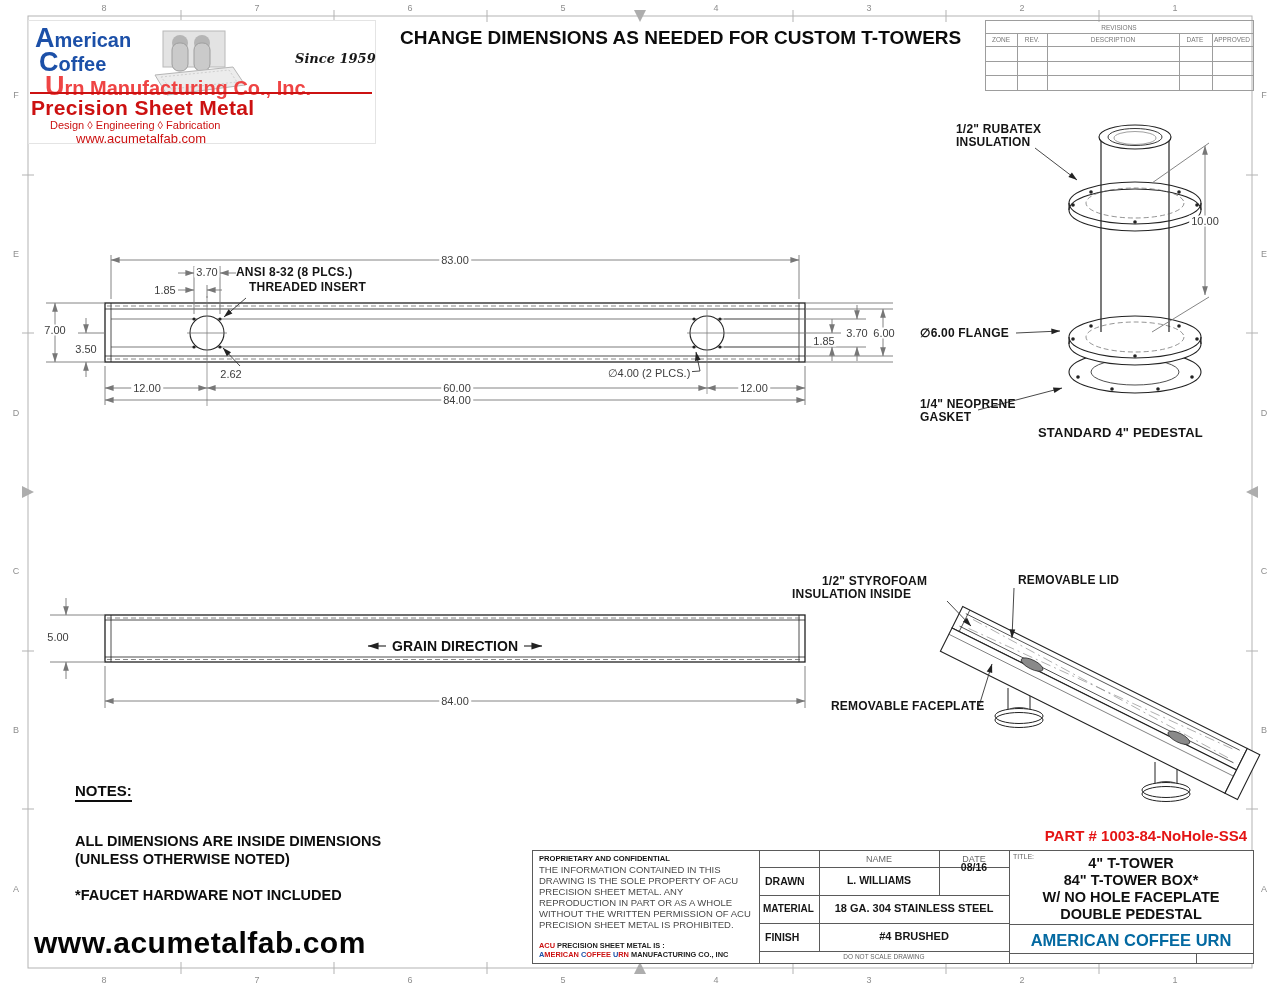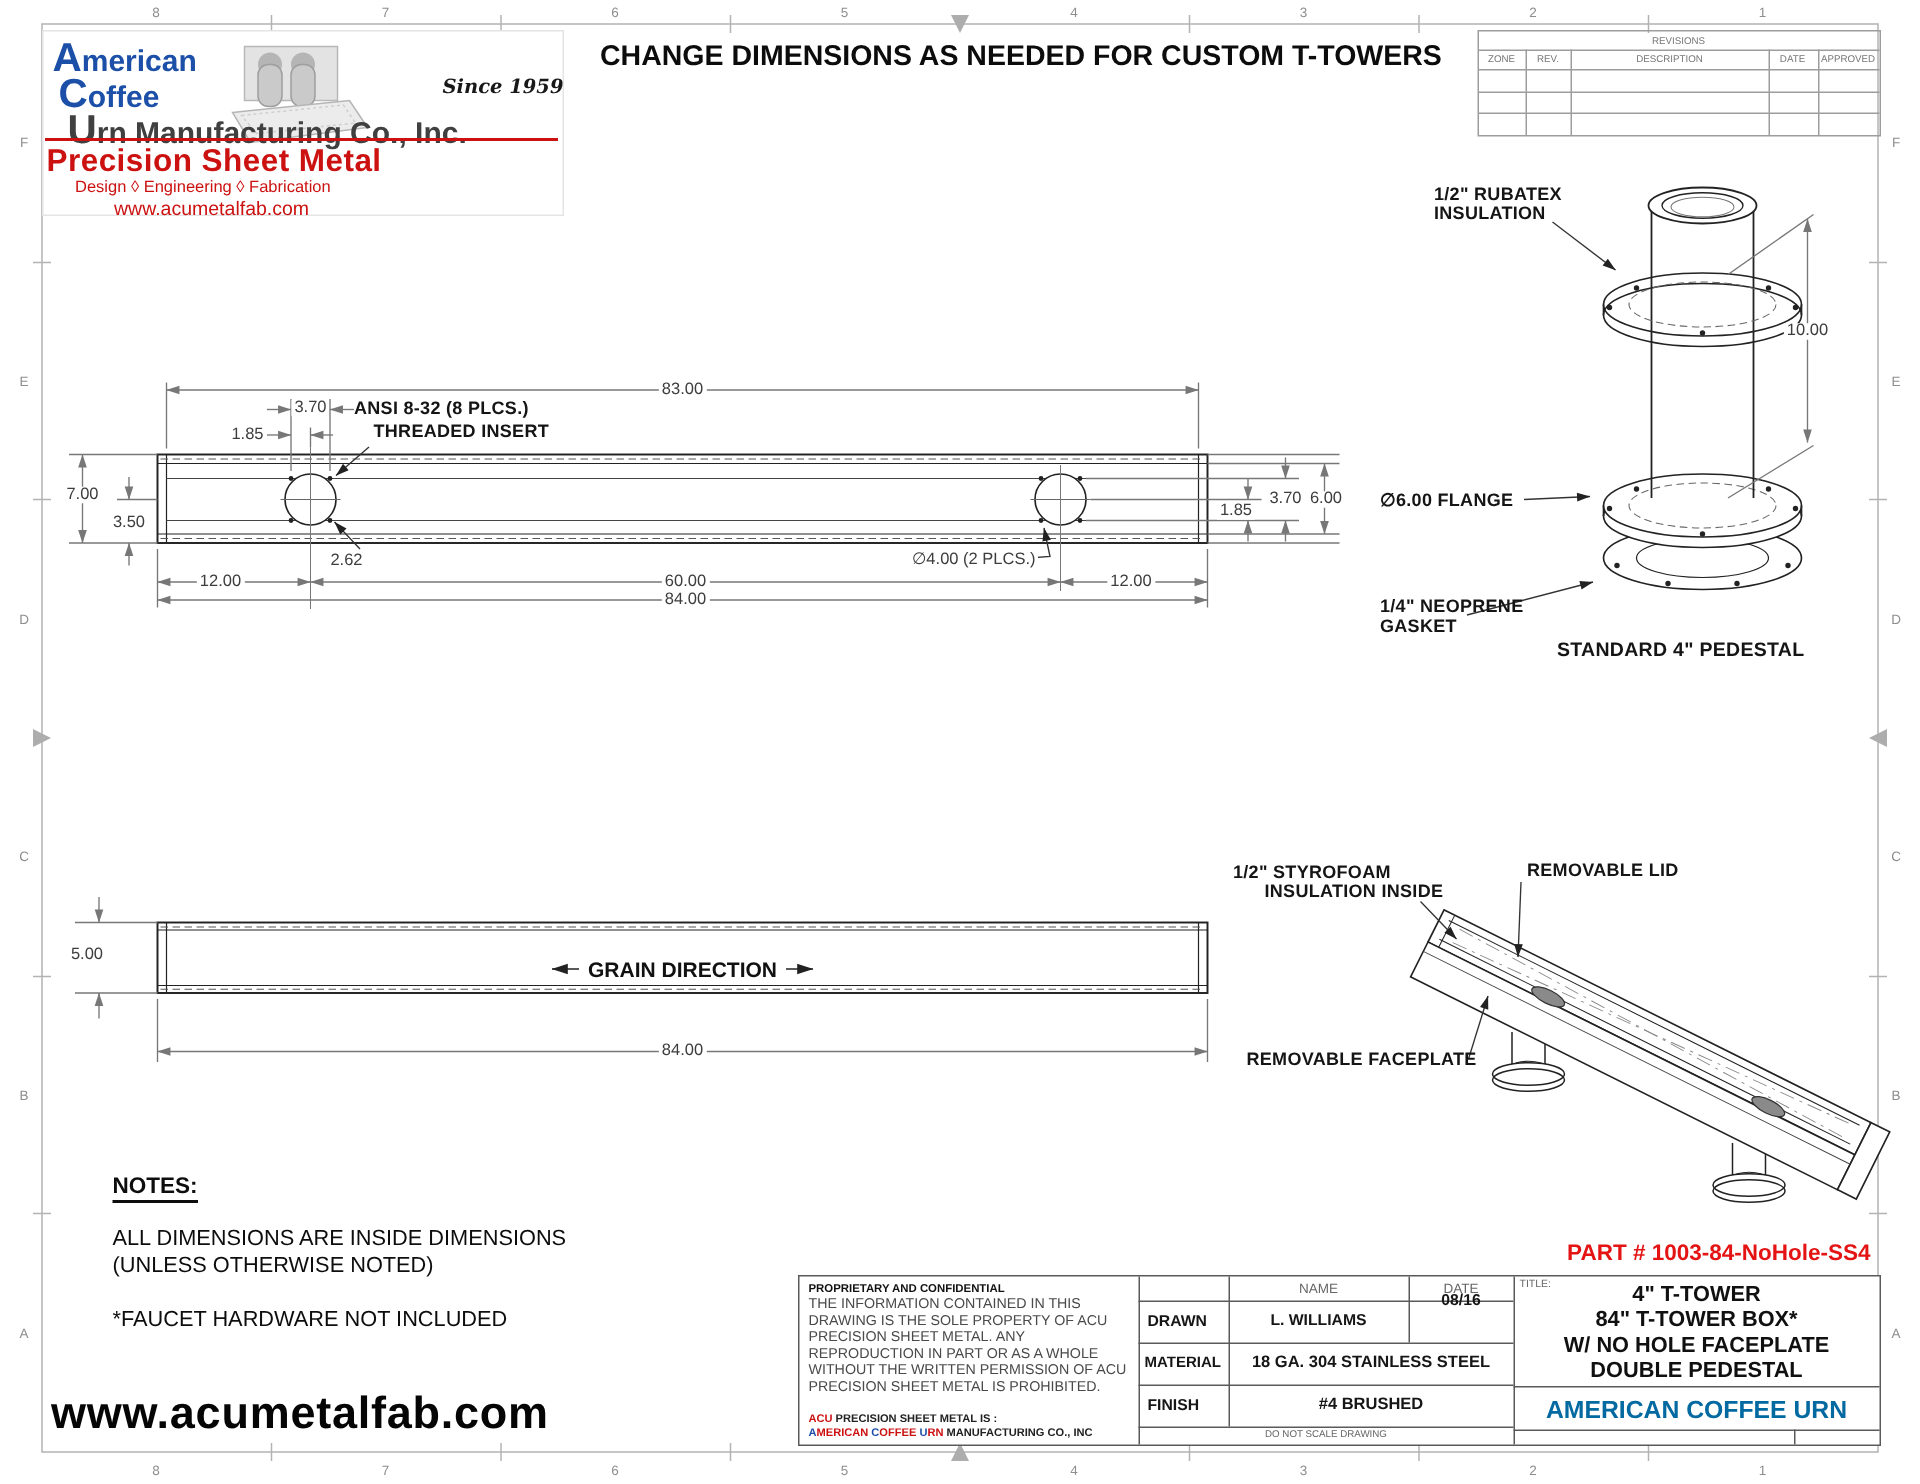--- a/index.html
+++ b/index.html
@@ -32,21 +32,21 @@
   .heading{position:absolute;left:400px;top:27px;width:550px;text-align:center;
            font-size:19px;font-weight:bold;color:#0c0c0c;white-space:nowrap;}
   
   .rev-table{position:absolute;left:985px;top:20px;width:267px;height:69px;border:1px solid #9d9d9d;font-size:6.5px;color:#777;}
   .rev-v{position:absolute;top:12px;bottom:0;width:1px;background:#9d9d9d;}
   .rev-h{position:absolute;left:0;right:0;height:1px;background:#9d9d9d;}
   .rev-lbl{position:absolute;transform:translate(-50%,0);white-space:nowrap;}
   
   .notes-h{position:absolute;left:75px;top:782px;font-size:15px;font-weight:bold;color:#0d0d0d;
            border-bottom:2.5px solid #0d0d0d;padding-bottom:1px;}
-  .note{position:absolute;left:75px;font-size:14.5px;font-weight:normal;color:#0d0d0d;white-space:nowrap;}
+  .note{position:absolute;left:75px;font-size:14.5px;font-weight:bold;color:#0d0d0d;white-space:nowrap;margin-top:15px;}
   .partnum{position:absolute;left:532px;top:827px;width:715px;text-align:right;
            font-size:15px;font-weight:bold;white-space:nowrap;}
   
   .tb{position:absolute;left:532px;top:850px;width:720px;height:112px;border:1px solid #5a5a5a;background:#fff;}
   .tb-v{position:absolute;width:1px;background:#5a5a5a;}
   .tb-h{position:absolute;height:1px;background:#5a5a5a;}
   .tb .small{position:absolute;font-size:9px;color:#666;text-align:center;}
   .tb .lbl{position:absolute;font-size:10.5px;font-weight:bold;color:#161616;white-space:nowrap;}
   .tb .val{position:absolute;font-weight:bold;color:#161616;text-align:center;white-space:nowrap;}
   .prop-h{position:absolute;left:6px;top:3px;font-size:7.6px;font-weight:bold;color:#111;}
@@ -292,21 +292,21 @@
     <rect x="16" y="8" width="62" height="36" fill="#e3e3e3" stroke="#b8b8b8"></rect>
     <circle cx="33" cy="20" r="8" fill="#b5b5b5"></circle>
       <circle cx="55" cy="20" r="8" fill="#b5b5b5"></circle>
     <rect x="25" y="20" width="16" height="28" rx="7" fill="#cacaca" stroke="#9e9e9e"></rect>
     <rect x="47" y="20" width="16" height="28" rx="7" fill="#cacaca" stroke="#9e9e9e"></rect>
     <polygon points="8,52 86,44 98,62 20,72" fill="#ececec" stroke="#b5b5b5"></polygon>
     <polygon points="14,54 82,47 90,59 24,66" fill="none" stroke="#cfcfcf" stroke-dasharray="2 2"></polygon>
   </svg>
   <div class="logo-line" style="left:6px;top:4px;color:#1c50a8"><span class="init">A</span><span class="rest">merican</span></div>
   <div class="logo-line" style="left:10px;top:28px;color:#1c50a8"><span class="init">C</span><span class="rest">offee</span></div>
-  <div class="logo-line" style="left:16px;top:52px;color:#404040"><span class="init">U</span><span class="rest">rn Manufacturing Co., Inc.</span></div>
+  <div class="logo-line" style="left:16px;top:52px;color:#ef4444"><span class="init">U</span><span class="rest">rn Manufacturing Co., Inc.</span></div>
   <span class="since" style="left:266px;top:30px">Since 1959</span>
 </div>
 <div class="redline"></div>
 <span class="precision">Precision Sheet Metal</span>
 <span class="services">Design  ◊  Engineering  ◊  Fabrication</span>
 <span class="logosite">www.acumetalfab.com</span>
 
 <div class="heading">CHANGE DIMENSIONS AS NEEDED FOR CUSTOM T-TOWERS</div>
 
 <div class="rev-table">
@@ -378,21 +378,21 @@
 
 <span class="callout" style="left:956px;top:123px">1/2" RUBATEX</span>
 <span class="callout" style="left:956px;top:136px">INSULATION</span>
 <span class="dim" style="left:1205px;top:221px">10.00</span>
 <span class="callout" style="left:920px;top:327px">∅6.00 FLANGE</span>
 <span class="callout" style="left:920px;top:398px">1/4" NEOPRENE</span>
 <span class="callout" style="left:920px;top:411px">GASKET</span>
 <span class="callout" style="left:1038px;top:426px;font-size:13px">STANDARD 4" PEDESTAL</span>
 
 <span class="callout" style="left:822px;top:575px">1/2" STYROFOAM</span>
-<span class="callout" style="left:843px;top:588px">INSULATION INSIDE</span>
+<span class="callout" style="left:792px;top:588px">INSULATION INSIDE</span>
 <span class="callout" style="left:1018px;top:574px">REMOVABLE LID</span>
 <span class="callout" style="left:831px;top:700px">REMOVABLE FACEPLATE</span>
 
 <span class="notes-h">NOTES:</span>
 <span class="note" style="top:818px">ALL DIMENSIONS ARE INSIDE DIMENSIONS</span>
 <span class="note" style="top:836px">(UNLESS OTHERWISE NOTED)</span>
 <span class="note" style="top:872px">*FAUCET HARDWARE NOT INCLUDED</span>
 
 <span class="partnum" style="color:#e41414">PART # 1003-84-NoHole-SS4</span>
 

